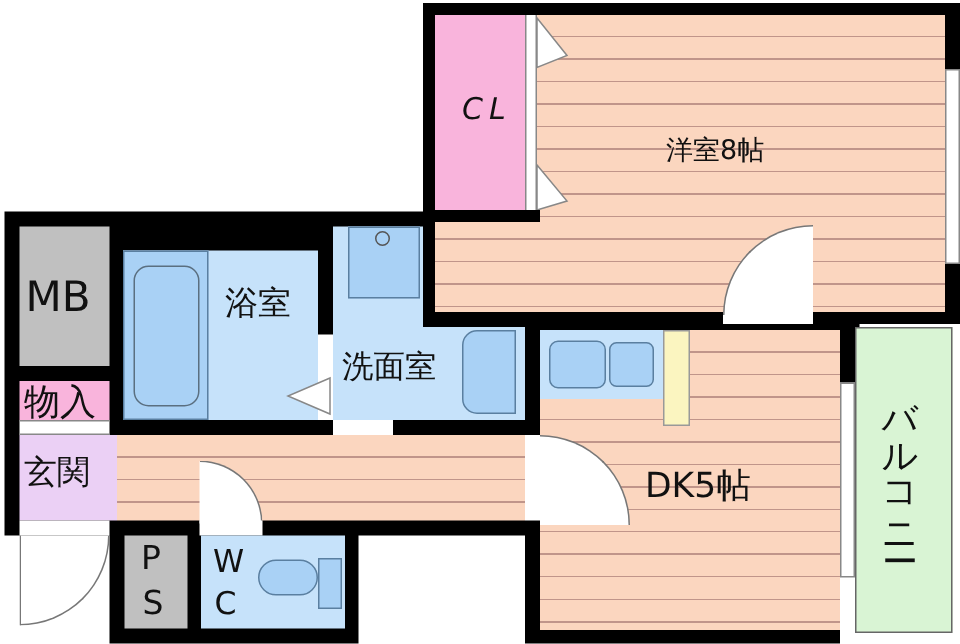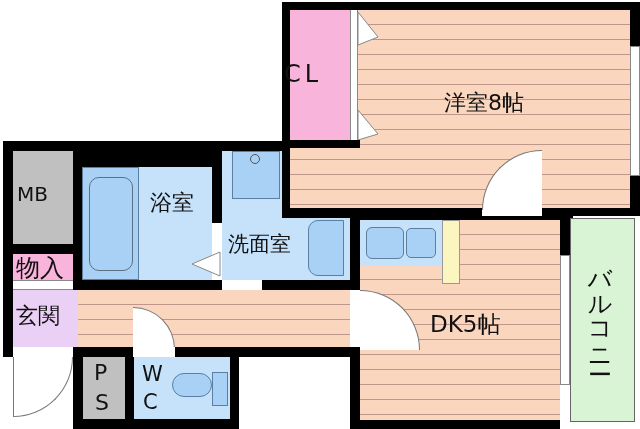--- a/index.html
+++ b/index.html
@@ -26,30 +26,30 @@
 <div class="abs wall" style="left:73px;top:350px;width:166px;height:79px;"></div>
 
 <div class="abs floor" style="left:290px;top:10px;width:340px;height:198px;"></div>
 <div class="abs pink" style="left:290px;top:10px;width:60px;height:130px;"></div>
 <div class="abs" style="left:350px;top:10px;width:8px;height:130px;background:#fff;border-left:1px solid #888;border-right:1px solid #888;"></div>
 <div class="abs wall" style="left:290px;top:140px;width:70px;height:8px;"></div>
 <svg class="abs" style="left:350px;top:10px;" width="30" height="130">
   <polygon points="8,2 28,27 8,35" fill="#fff" stroke="#888" stroke-width="1"></polygon>
   <polygon points="8,100 28,124 8,130" fill="#fff" stroke="#888" stroke-width="1"></polygon>
 </svg>
-<div class="lbl" style="left:284px;top:62px;font-size:24px;letter-spacing:4px;">CL</div>
-<div class="lbl" style="left:444px;top:92px;font-size:22px;">洋室8帖</div>
+<div class="lbl" style="left:308px;top:62px;font-size:20px;letter-spacing:4px;font-style:italic;">CL</div>
+<div class="lbl" style="left:444px;top:92px;font-size:18px;">洋室8帖</div>
 
 <div class="abs" style="left:630px;top:46px;width:10px;height:130px;background:#fff;border:1px solid #888;"></div>
 
 <div class="door" style="left:482px;top:208px;width:60px;height:8px;"></div>
 <div class="swing" style="left:482px;top:150px;width:60px;height:60px;border-radius:60px 0 0 0;border-right:none;border-bottom:none;"></div>
 
 <div class="abs gray" style="left:13px;top:151px;width:60px;height:93px;"></div>
-<div class="lbl" style="left:17px;top:184px;font-size:20px;text-align:right;">MB</div>
+<div class="lbl" style="left:17px;top:184px;font-size:28px;text-align:right;">MB</div>
 
 <div class="abs pink" style="left:13px;top:254px;width:60px;height:26px;"></div>
 <div class="lbl" style="left:16px;top:256px;font-size:24px;">物入</div>
 <div class="abs" style="left:13px;top:280px;width:60px;height:10px;background:#fff;border-top:1px solid #888;border-bottom:1px solid #888;"></div>
 
 <div class="abs lav" style="left:13px;top:290px;width:65px;height:57px;"></div>
 <div class="lbl" style="left:16px;top:305px;font-size:22px;">玄関</div>
 <div class="door" style="left:13px;top:347px;width:60px;height:10px;"></div>
 <div class="swing" style="left:13px;top:357px;width:60px;height:60px;border-radius:0 0 60px 0;border-left:1px solid #777;border-top:none;"></div>
 

